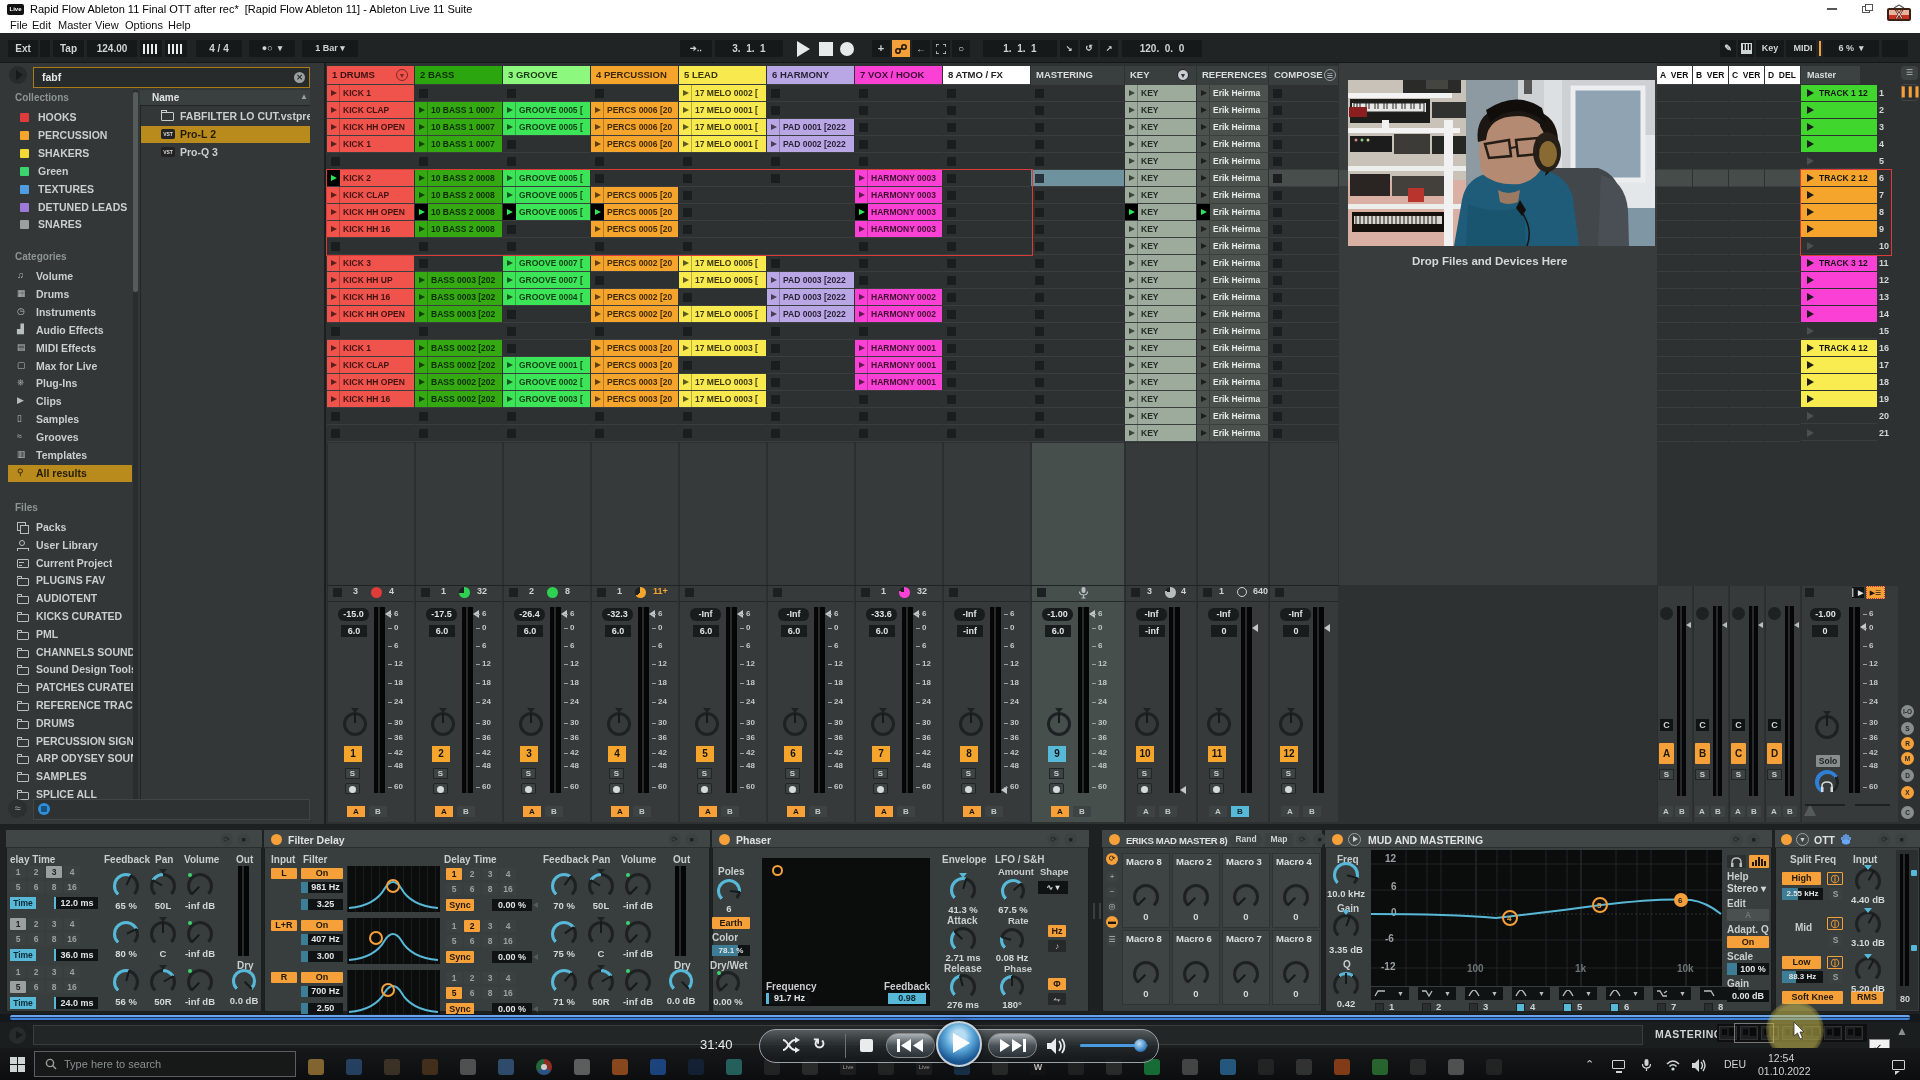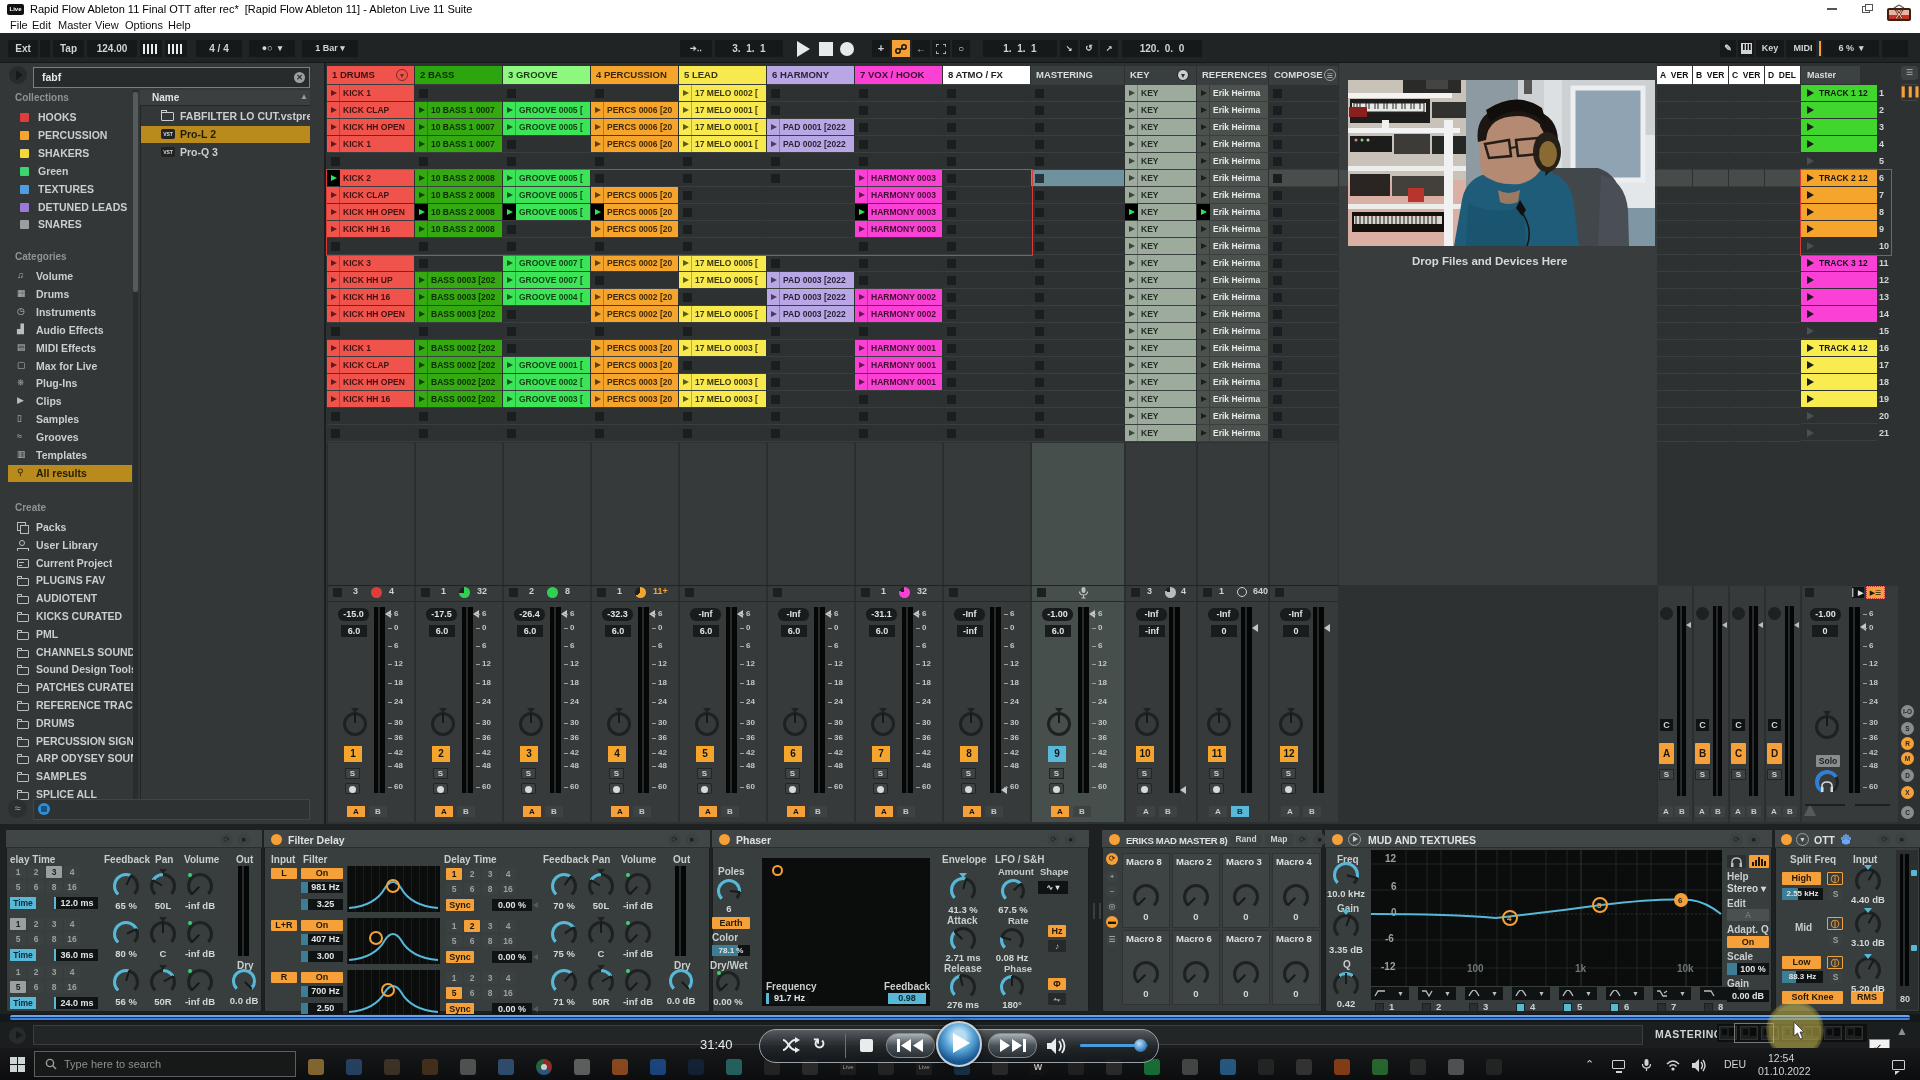--- a/index.html
+++ b/index.html
@@ -144,21 +144,21 @@
 <div class="br-item" style="left:36px;top:395.29999999999984px">Clips</div>
 <div class="tx" style="left:17px;top:413.1999999999998px;font-size:9px;color:#b8bdbd">▯</div>
 <div class="br-item" style="left:36px;top:413.1999999999998px">Samples</div>
 <div class="tx" style="left:17px;top:431.0999999999998px;font-size:9px;color:#b8bdbd">≈</div>
 <div class="br-item" style="left:36px;top:431.0999999999998px">Grooves</div>
 <div class="tx" style="left:17px;top:448.9999999999998px;font-size:9px;color:#b8bdbd">▥</div>
 <div class="br-item" style="left:36px;top:448.9999999999998px">Templates</div>
 <div class="a" style="left:8px;top:464.89999999999975px;width:124px;height:17px;background:#b98a1c"></div>
 <div class="tx" style="left:17px;top:466.89999999999975px;font-size:9px;color:#2a2108">⚲</div>
 <div class="br-item" style="left:36px;top:466.89999999999975px;color:#241d06">All results</div>
-<div class="ph" style="left:15px;top:502px">Create</div>
+<div class="ph" style="left:15px;top:502px">Files</div>
 <div class="a" style="left:17px;top:522px;width:9px;height:9px;border:1px solid #b8bdbd"></div>
 <div class="a" style="left:20px;top:525px;width:9px;height:9px;border:1px solid #b8bdbd;background:#333737"></div>
 <div class="br-item" style="left:36px;top:521px">Packs</div>
 <div class="a" style="left:19px;top:539.8px;width:6px;height:6px;border-radius:50%;border:1px solid #b8bdbd"></div>
 <div class="a" style="left:17px;top:547.8px;width:12px;height:3px;border:1px solid #b8bdbd;border-bottom:none"></div>
 <div class="br-item" style="left:36px;top:538.8px">User Library</div>
 <div class="a" style="left:17px;top:558.5999999999999px;width:12px;height:9px;border:1px solid #b8bdbd;border-radius:1px"></div>
 <div class="a" style="left:19px;top:561.5999999999999px;width:5px;height:1px;background:#b8bdbd"></div>
 <div class="a" style="left:19px;top:564.5999999999999px;width:3px;height:1px;background:#b8bdbd"></div>
 <div class="br-item" style="left:36px;top:556.5999999999999px">Current Project</div>
@@ -1768,21 +1768,21 @@
 <div class="kn" style="left:783px;top:712px;width:24px;height:24px;background:conic-gradient(#1d2121 0 360deg)">
     <div class="a" style="left:3px;top:3px;width:18px;height:18px;border-radius:50%;background:#363a3a"></div>
     <b style="transform:rotate(0deg)"></b>
   </div>
 <div class="a" style="left:791px;top:708px;width:0;height:0;border-top:5px solid #1d2121;border-left:4px solid transparent;border-right:4px solid transparent"></div>
 <div class="nbox" style="left:784px;top:746px;background:#f6a52c">6</div>
 <div class="sbtn" style="left:785px;top:768px">S</div>
 <div class="sbtn" style="left:785px;top:783px;border-radius:2px"><span style="display:inline-block;width:7px;height:7px;border-radius:50%;background:#d5dada;margin-top:2px"></span></div>
 <div class="abtn" style="left:787px;top:806px;background:#f5a038;color:#1a1409">A</div>
 <div class="abtn" style="left:809px;top:806px;background:#3d4242;color:#c3c8c8">B</div>
-<div class="vb" style="left:866px;top:608px">-31.1</div>
+<div class="vb" style="left:866px;top:608px">-33.6</div>
 <div class="vb2" style="left:869px;top:625px">6.0</div>
 <div class="meter" style="left:902px;top:607px;height:186px"></div>
 <div class="a" style="left:913px;top:610px;width:0;height:0;border-right:6px solid #c2c7c7;border-top:4px solid transparent;border-bottom:4px solid transparent"></div>
 <div class="mtick" style="left:916px;top:614px"></div>
 <div class="mlbl" style="left:922px;top:609px">6</div>
 <div class="mtick" style="left:916px;top:628px"></div>
 <div class="mlbl" style="left:922px;top:623px">0</div>
 <div class="mtick" style="left:916px;top:646px"></div>
 <div class="mlbl" style="left:922px;top:641px">6</div>
 <div class="mtick" style="left:916px;top:664px"></div>
@@ -2387,21 +2387,21 @@
     <b style="transform:rotate(-135deg)"></b>
   </div>
 <div class="kv" style="left:1278px;top:988px;width:36px">0</div>
 <div class="a" style="left:1325px;top:830px;width:447px;height:182px;background:#383d3d;border:1px solid #1a1d1d;border-radius:2px"></div>
 <div class="a" style="left:1325px;top:830px;width:447px;height:18px;background:#404545;border-bottom:1px solid #2a2d2d"></div>
 <div class="ic" style="left:1730px;top:833px;width:13px;height:13px;color:#1d2020;font-size:8px;text-align:center;line-height:13px">⟳</div>
 <div class="ic" style="left:1747px;top:833px;width:13px;height:13px;color:#1d2020;font-size:7px;text-align:center;line-height:13px">■</div>
 <div class="a" style="left:1332px;top:834px;width:11px;height:11px;border-radius:50%;background:#f5a038"></div>
 <div class="a" style="left:1348px;top:833px;width:13px;height:13px;border-radius:50%;border:1px solid #9aa0a0"></div>
 <div class="a" style="left:1353px;top:836px;width:0;height:0;border-left:5px solid #c8cdcd;border-top:3.5px solid transparent;border-bottom:3.5px solid transparent"></div>
-<div class="tx" style="left:1368px;top:834px;font-size:10.5px;font-weight:700;color:#dde1e1">MUD AND TEXTURES</div>
+<div class="tx" style="left:1368px;top:834px;font-size:10.5px;font-weight:700;color:#dde1e1">MUD AND MASTERING</div>
 <div class="dlbl" style="left:1337px;top:854px">Freq</div>
 <div class="kn" style="left:1333.0px;top:862.0px;width:26px;height:26px;background:conic-gradient(from 225deg,#1d2121 0 0deg,#57b8d8 0deg 240deg,#1d2121 240deg 270deg,transparent 270deg 360deg)">
     <div class="a" style="left:3px;top:3px;width:20px;height:20px;border-radius:50%;background:#383d3d"></div>
     <b style="transform:rotate(105deg)"></b>
   </div>
 <div class="kv" style="left:1324px;top:888px;width:44px">10.0 kHz</div>
 <div class="dlbl" style="left:1337px;top:903px">Gain</div>
 <div class="kn" style="left:1333.0px;top:914.0px;width:26px;height:26px;background:conic-gradient(from 225deg,#1d2121 0 0deg,#57b8d8 0deg 0deg,#1d2121 0deg 270deg,transparent 270deg 360deg)">
     <div class="a" style="left:3px;top:3px;width:20px;height:20px;border-radius:50%;background:#383d3d"></div>
     <b style="transform:rotate(20deg)"></b>

